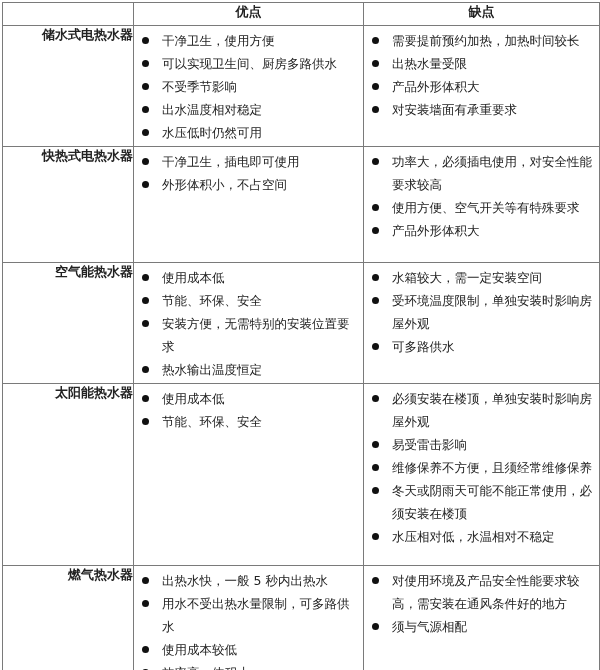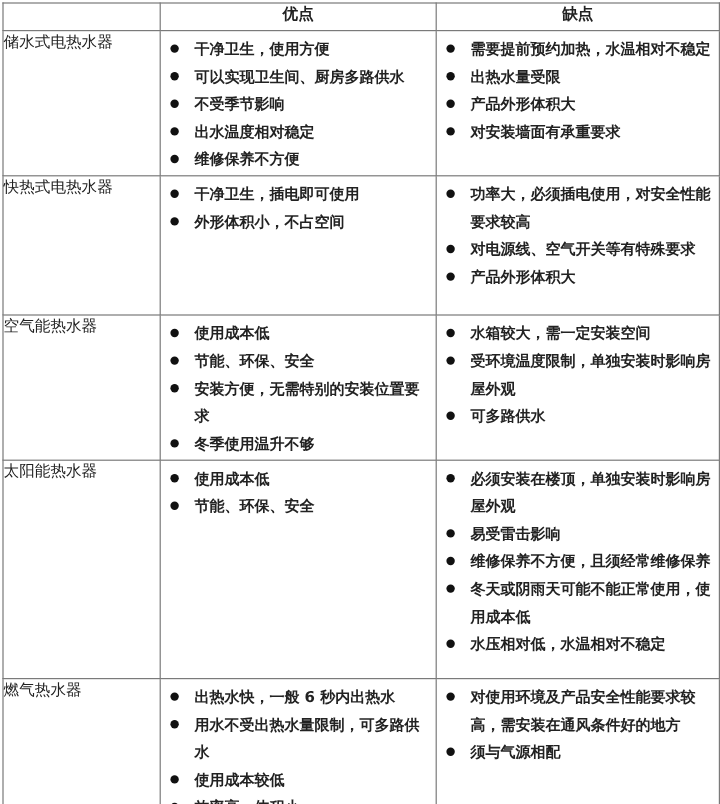--- a/index.html
+++ b/index.html
@@ -3,23 +3,23 @@
 <meta charset="utf-8">
 <style>
   html, body { margin:0; padding:0; background:#ffffff; }
   body { width:600px; height:670px; overflow:hidden; position:relative;
          font-family:"DejaVu Sans","Liberation Sans",sans-serif; color:#222; }
   table.cmp { position:absolute; left:2px; top:2px; border-collapse:collapse;
               table-layout:fixed; width:597px; }
   table.cmp td, table.cmp th { border:1.5px solid #7a7a7a; vertical-align:top; padding:0; }
   col.c1 { width:131px; } col.c2 { width:230px; } col.c3 { width:236px; }
   th.hdr { height:22px; font-weight:bold; font-size:13px; text-align:center; vertical-align:middle;margin-top:44px; }
-  td.name { font-weight:normal; font-size:13px; text-align:left; padding-top:3px; }
+  td.name { font-weight:bold; font-size:13px; text-align:right; padding-top:3px; }
   ul.items { list-style:none; margin:0; padding:3px 4px 2px 0; }
-  ul.items li { position:relative; padding-left:28px; font-size:12.5px; line-height:23px;font-weight:bold; }
+  ul.items li { position:relative; padding-left:28px; font-size:12.5px; line-height:23px; }
   ul.items li .dot { position:absolute; left:8px; top:8px; width:7px; height:7px; border-radius:50%; background:#111; }
   tr.r1 td { height:114px; }
   tr.r2 td { height:115px; }
   tr.r3 td { height:111px; }
   tr.r4 td { height:181px; }
   tr.r5 td { height:112px; }
 </style>
 </head>
 <body>
 
@@ -36,56 +36,56 @@
     <th class="hdr">缺点</th>
   </tr>
   <tr class="r1">
     <td class="name">储水式电热水器</td>
     <td>
           <ul class="items">
       <li><span class="dot"></span><span>干净卫生，使用方便</span></li>
       <li><span class="dot"></span><span>可以实现卫生间、厨房多路供水</span></li>
       <li><span class="dot"></span><span>不受季节影响</span></li>
       <li><span class="dot"></span><span>出水温度相对稳定</span></li>
-      <li><span class="dot"></span><span>维修保养不方便</span></li>
+      <li><span class="dot"></span><span>水压低时仍然可用</span></li>
     </ul>
         </td>
     <td>
           <ul class="items">
-      <li><span class="dot"></span><span>需要提前预约加热，水温相对不稳定</span></li>
+      <li><span class="dot"></span><span>需要提前预约加热，加热时间较长</span></li>
       <li><span class="dot"></span><span>出热水量受限</span></li>
       <li><span class="dot"></span><span>产品外形体积大</span></li>
       <li><span class="dot"></span><span>对安装墙面有承重要求</span></li>
     </ul>
         </td>
   </tr>
   <tr class="r2">
     <td class="name">快热式电热水器</td>
     <td>
           <ul class="items">
       <li><span class="dot"></span><span>干净卫生，插电即可使用</span></li>
       <li><span class="dot"></span><span>外形体积小，不占空间</span></li>
     </ul>
         </td>
     <td>
           <ul class="items">
       <li><span class="dot"></span><span>功率大，必须插电使用，对安全性能要求较高</span></li>
-      <li><span class="dot"></span><span>对电源线、空气开关等有特殊要求</span></li>
+      <li><span class="dot"></span><span>使用方便、空气开关等有特殊要求</span></li>
       <li><span class="dot"></span><span>产品外形体积大</span></li>
     </ul>
         </td>
   </tr>
   <tr class="r3">
     <td class="name">空气能热水器</td>
     <td>
           <ul class="items">
       <li><span class="dot"></span><span>使用成本低</span></li>
       <li><span class="dot"></span><span>节能、环保、安全</span></li>
       <li><span class="dot"></span><span>安装方便，无需特别的安装位置要求</span></li>
-      <li><span class="dot"></span><span>冬季使用温升不够</span></li>
+      <li><span class="dot"></span><span>热水输出温度恒定</span></li>
     </ul>
         </td>
     <td>
           <ul class="items">
       <li><span class="dot"></span><span>水箱较大，需一定安装空间</span></li>
       <li><span class="dot"></span><span>受环境温度限制，单独安装时影响房屋外观</span></li>
       <li><span class="dot"></span><span>可多路供水</span></li>
     </ul>
         </td>
   </tr>
@@ -95,30 +95,30 @@
           <ul class="items">
       <li><span class="dot"></span><span>使用成本低</span></li>
       <li><span class="dot"></span><span>节能、环保、安全</span></li>
     </ul>
         </td>
     <td>
           <ul class="items">
       <li><span class="dot"></span><span>必须安装在楼顶，单独安装时影响房屋外观</span></li>
       <li><span class="dot"></span><span>易受雷击影响</span></li>
       <li><span class="dot"></span><span>维修保养不方便，且须经常维修保养</span></li>
-      <li><span class="dot"></span><span>冬天或阴雨天可能不能正常使用，使用成本低</span></li>
+      <li><span class="dot"></span><span>冬天或阴雨天可能不能正常使用，必须安装在楼顶</span></li>
       <li><span class="dot"></span><span>水压相对低，水温相对不稳定</span></li>
     </ul>
         </td>
   </tr>
   <tr class="r5">
     <td class="name">燃气热水器</td>
     <td>
           <ul class="items">
-      <li><span class="dot"></span><span>出热水快，一般 6 秒内出热水</span></li>
+      <li><span class="dot"></span><span>出热水快，一般 5 秒内出热水</span></li>
       <li><span class="dot"></span><span>用水不受出热水量限制，可多路供水</span></li>
       <li><span class="dot"></span><span>使用成本较低</span></li>
       <li><span class="dot"></span><span>效率高，体积小</span></li>
     </ul>
         </td>
     <td>
           <ul class="items">
       <li><span class="dot"></span><span>对使用环境及产品安全性能要求较高，需安装在通风条件好的地方</span></li>
       <li><span class="dot"></span><span>须与气源相配</span></li>
     </ul>

